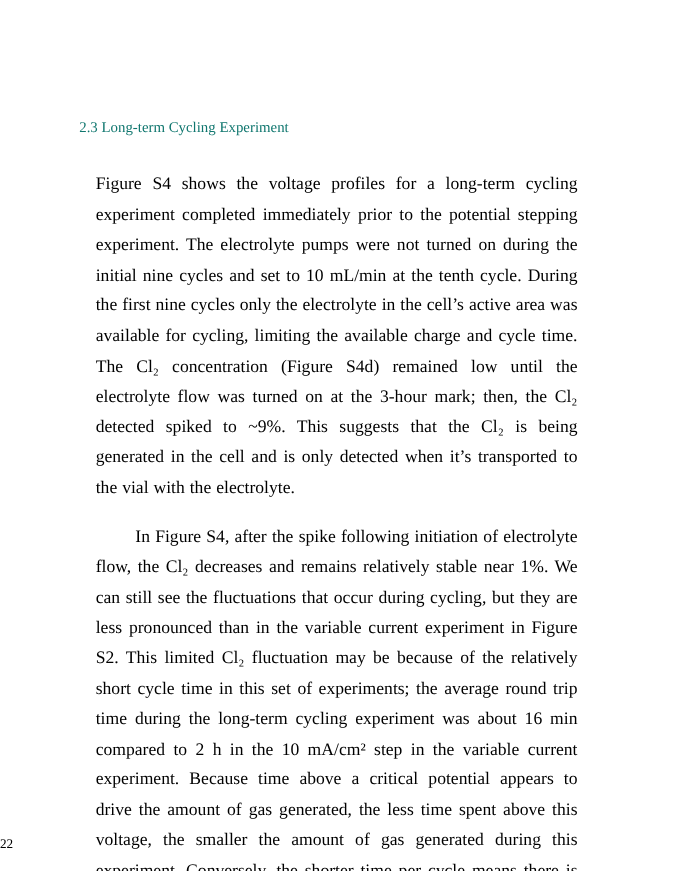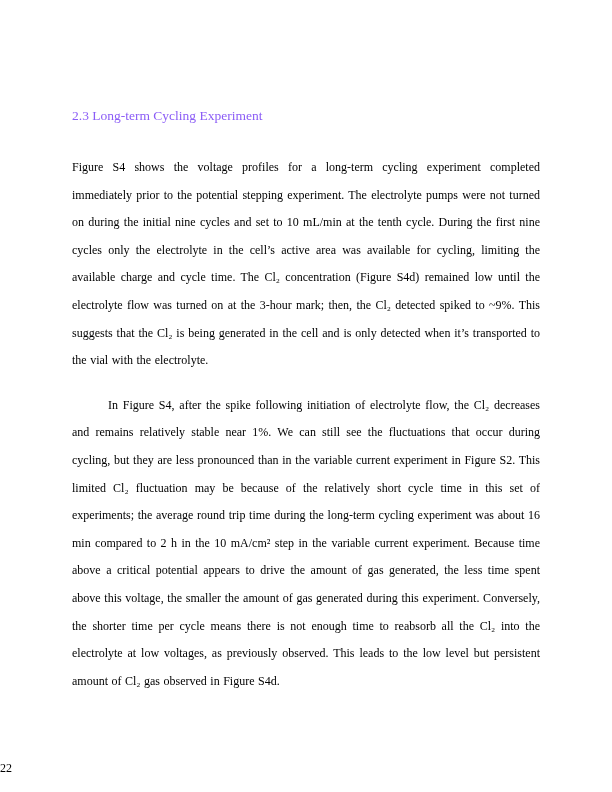--- a/index.html
+++ b/index.html
@@ -21,25 +21,25 @@
     position: absolute;
     left: 72px;
     right: 72px;
     top: 0;
   }
   .section-heading {
     margin: 106px 0 0 0;
     font-size: 13.5px;
     line-height: 20px;
     font-weight: normal;
-    color: #8b5cf6; 
+    color: #0f766e; 
   }
   .body-paragraph {
-    margin: 0;
-    font-size: 12px;
+    margin: 15px;
+    font-size: 16px;
     line-height: 27.6px;
     text-align: justify;
     text-align-last: left;
     word-spacing: 0.5px;
   }
   .para-1 {
     margin-top: 28px;
   }
   .para-2 {
     margin-top: 17px;

